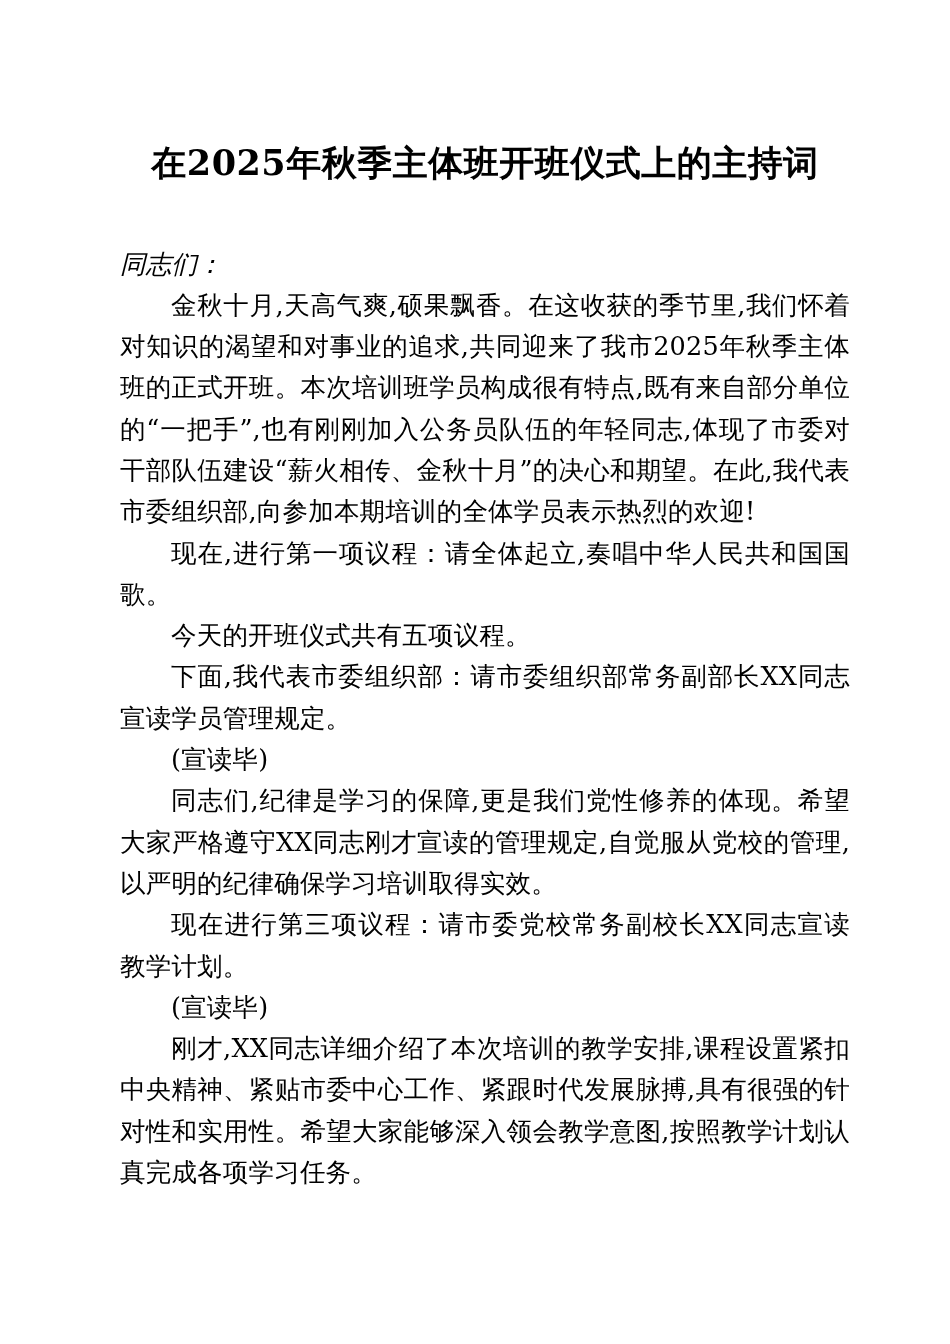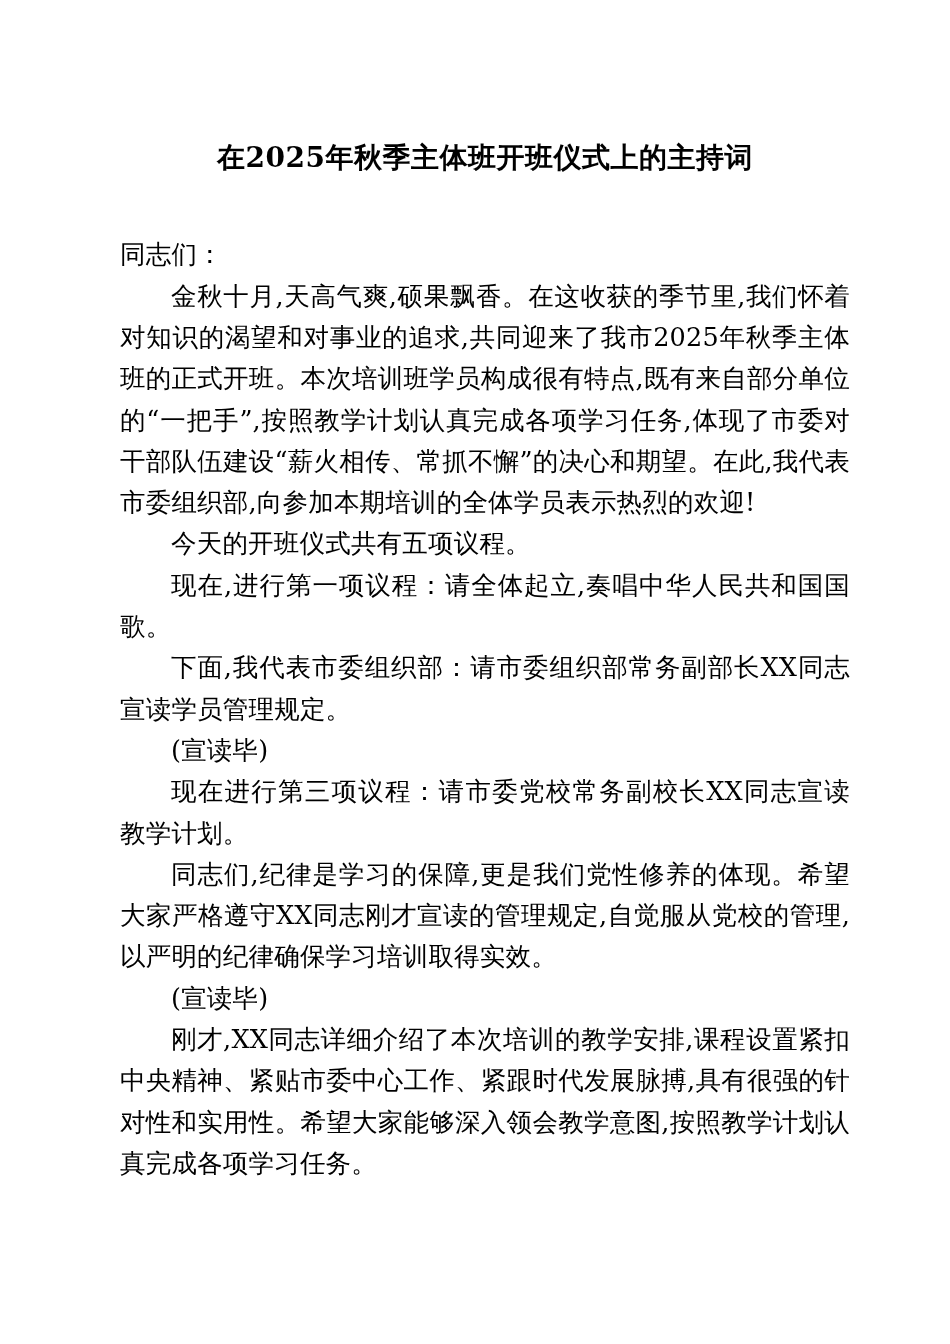--- a/index.html
+++ b/index.html
@@ -17,52 +17,53 @@
   .page {
     box-sizing: border-box;
     width: 950px;
     height: 1344px;
     padding: 140px 100px 40px 120px;
     background: #ffffff;
   }
   .doc-title {
     font-family: "DejaVu Serif", "Liberation Serif", serif;
     font-weight: 700;
-    font-size: 28px;
+    font-size: 35px;
     line-height: 1.3;
     text-align: center;
     letter-spacing: 0.5px;
     margin: 0 0 58px 0;
     white-space: nowrap;
   }
   .body-text {
     font-size: 25.5px;
     line-height: 1.62;
     text-align: justify;
     text-justify: inter-ideograph;
     letter-spacing: 0.2px;
   }
   .para {
     margin: 0;
     text-indent: 2em;
   }
   .para.no-indent {
     text-indent: 0;
+    font-style: italic;
   }
 </style>
 </head>
 <body>
 
 <div class="page">
   <h1 class="doc-title">在2025年秋季主体班开班仪式上的主持词</h1>
   <div class="body-text">
     <p class="para no-indent">同志们：</p>
-    <p class="para">金秋十月,天高气爽,硕果飘香。在这收获的季节里,我们怀着对知识的渴望和对事业的追求,共同迎来了我市2025年秋季主体班的正式开班。本次培训班学员构成很有特点,既有来自部分单位的“一把手”,按照教学计划认真完成各项学习任务,体现了市委对干部队伍建设“薪火相传、常抓不懈”的决心和期望。在此,我代表市委组织部,向参加本期培训的全体学员表示热烈的欢迎!</p>
+    <p class="para">金秋十月,天高气爽,硕果飘香。在这收获的季节里,我们怀着对知识的渴望和对事业的追求,共同迎来了我市2025年秋季主体班的正式开班。本次培训班学员构成很有特点,既有来自部分单位的“一把手”,也有刚刚加入公务员队伍的年轻同志,体现了市委对干部队伍建设“薪火相传、金秋十月”的决心和期望。在此,我代表市委组织部,向参加本期培训的全体学员表示热烈的欢迎!</p>
+    <p class="para">现在,进行第一项议程：请全体起立,奏唱中华人民共和国国歌。</p>
     <p class="para">今天的开班仪式共有五项议程。</p>
-    <p class="para">现在,进行第一项议程：请全体起立,奏唱中华人民共和国国歌。</p>
     <p class="para">下面,我代表市委组织部：请市委组织部常务副部长XX同志宣读学员管理规定。</p>
     <p class="para">(宣读毕)</p>
+    <p class="para">同志们,纪律是学习的保障,更是我们党性修养的体现。希望大家严格遵守XX同志刚才宣读的管理规定,自觉服从党校的管理,以严明的纪律确保学习培训取得实效。</p>
     <p class="para">现在进行第三项议程：请市委党校常务副校长XX同志宣读教学计划。</p>
-    <p class="para">同志们,纪律是学习的保障,更是我们党性修养的体现。希望大家严格遵守XX同志刚才宣读的管理规定,自觉服从党校的管理,以严明的纪律确保学习培训取得实效。</p>
     <p class="para">(宣读毕)</p>
     <p class="para">刚才,XX同志详细介绍了本次培训的教学安排,课程设置紧扣中央精神、紧贴市委中心工作、紧跟时代发展脉搏,具有很强的针对性和实用性。希望大家能够深入领会教学意图,按照教学计划认真完成各项学习任务。</p>
   </div>
 </div>
 
 </body></html>

